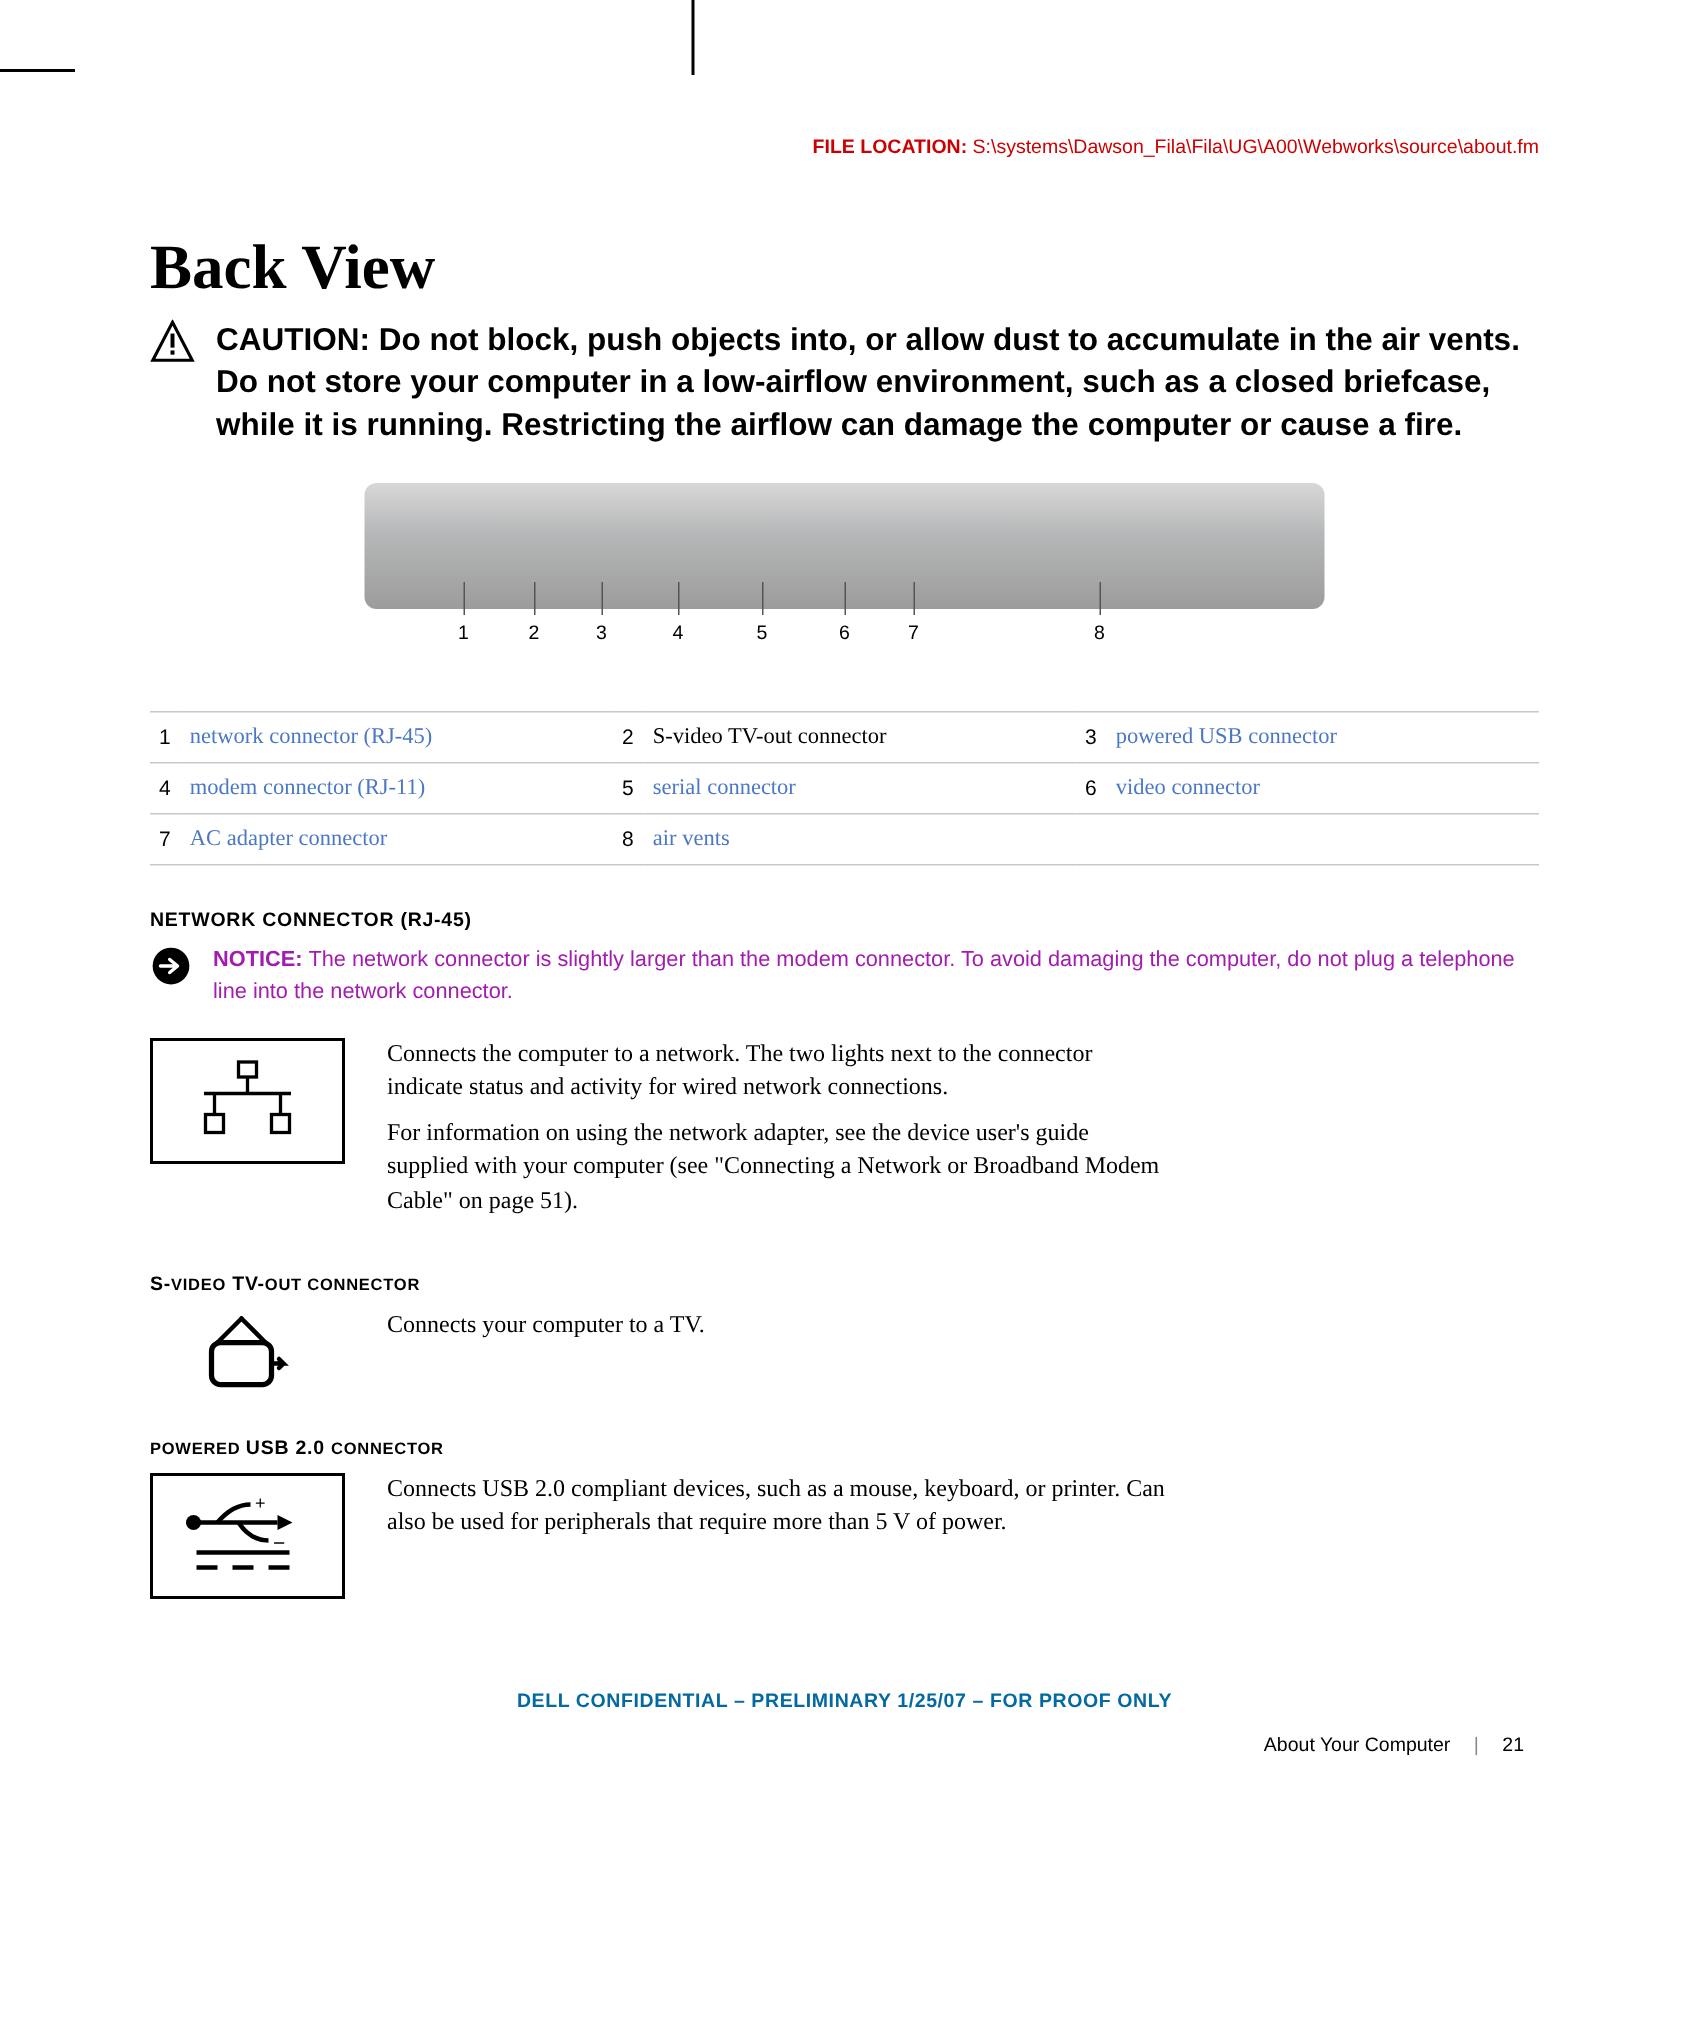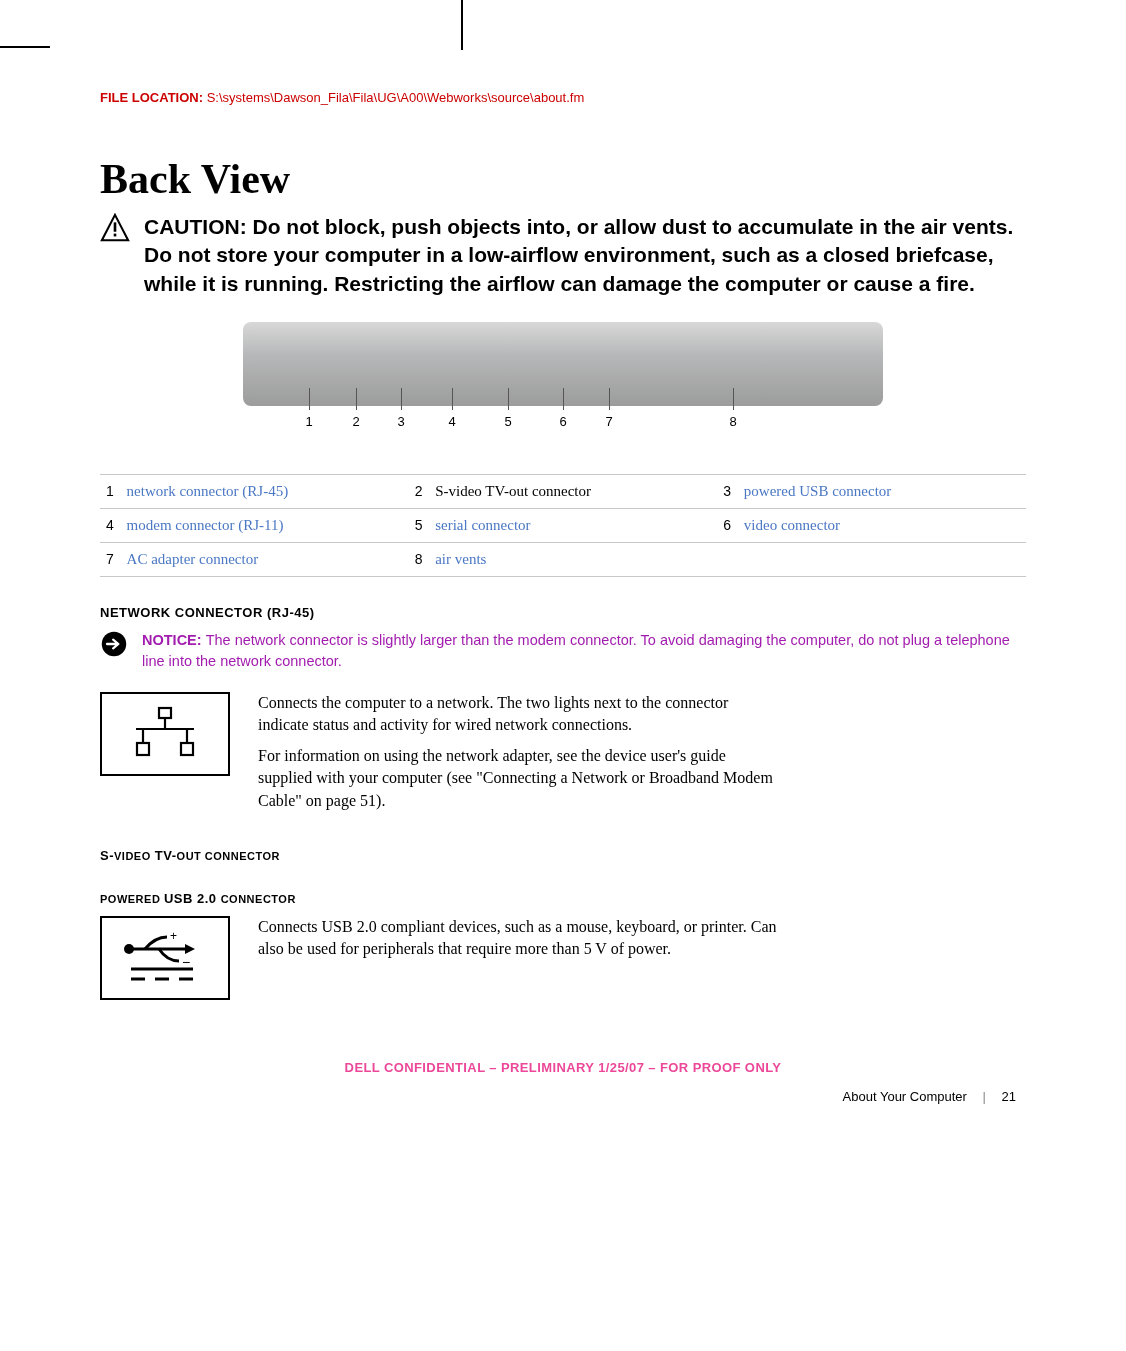--- a/index.html
+++ b/index.html
@@ -11,21 +11,21 @@
       position: relative;
     }
     .crop-mark-v { position: absolute; left: 461px; top: 0; width: 2px; height: 50px; background: #000; }
     .crop-mark-h { position: absolute; left: 0; top: 46px; width: 50px; height: 2px; background: #000; }
 
     .content {
       padding: 90px 100px 40px 100px;
     }
 
     .file-location {
-      text-align: left;
+      text-align: right;
       font-family: Arial, Helvetica, sans-serif;
       font-size: 13px;
       color: #c00;
       margin-bottom: 50px;
     }
     .file-location b { font-weight: bold; }
 
     h1.title {
       font-family: Liberation Serif, serif;
       font-weight: 900;
@@ -124,21 +124,21 @@
       line-height: 1.4;
       max-width: 520px;
     }
     .desc-text p { margin-bottom: 8px; }
 
     .confidential {
       text-align: center;
       font-family: Arial, Helvetica, sans-serif;
       font-weight: bold;
       font-size: 13px;
-      color: #ec4899;
+      color: #0369a1;
       letter-spacing: 0.4px;
       margin-top: 60px;
     }
 
     .footer {
       text-align: right;
       font-family: Arial, Helvetica, sans-serif;
       font-size: 13px;
       margin-top: 14px;
       padding-right: 10px;
@@ -253,20 +253,33 @@
     <div class="desc-text">
       <p>Connects the computer to a network. The two lights next to the connector indicate status and activity for wired network connections.</p>
       <p>For information on using the network adapter, see the device user's guide supplied with your computer (see "Connecting a Network or Broadband Modem Cable" on page 51).</p>
     </div>
   </div>
 
   <div class="section-label">
     <span>S-</span><span class="small">VIDEO</span><span> TV-</span><span class="small">OUT CONNECTOR</span>
   </div>
 
+  <div class="desc-row">
+    <div class="icon-box noborder">
+      <svg width="64" height="56" viewBox="0 0 64 56">
+        <path d="M28 6 L12 22" stroke="#000" stroke-width="3" fill="none" stroke-linecap="round"></path>
+        <path d="M28 6 L44 22" stroke="#000" stroke-width="3" fill="none" stroke-linecap="round"></path>
+        <rect x="8" y="22" width="40" height="28" rx="6" fill="none" stroke="#000" stroke-width="3.5"></rect>
+        <path d="M48 36 h8 l-3 -3 M56 36 l-3 3" stroke="#000" stroke-width="3" fill="none" stroke-linecap="round"></path>
+      </svg>
+    </div>
+    <div class="desc-text">
+      <p>Connects your computer to a TV.</p>
+    </div>
+  </div>
 
   <div class="section-label">
     <span class="small">POWERED </span><span>USB 2.0 </span><span class="small">CONNECTOR</span>
   </div>
 
   <div class="desc-row">
     <div class="icon-box">
       <svg width="100" height="62" viewBox="0 0 100 62">
         <circle cx="14" cy="22" r="5" fill="#000"></circle>
         <line x1="14" y1="22" x2="70" y2="22" stroke="#000" stroke-width="3"></line>

